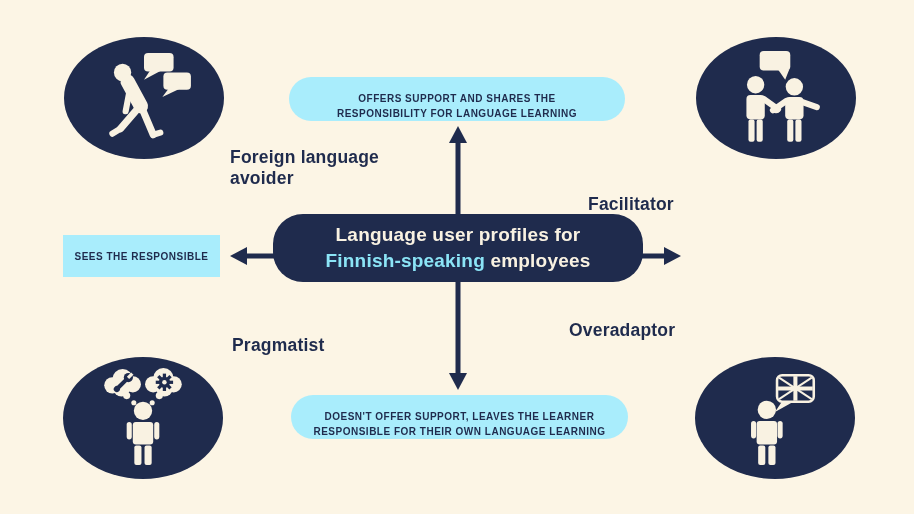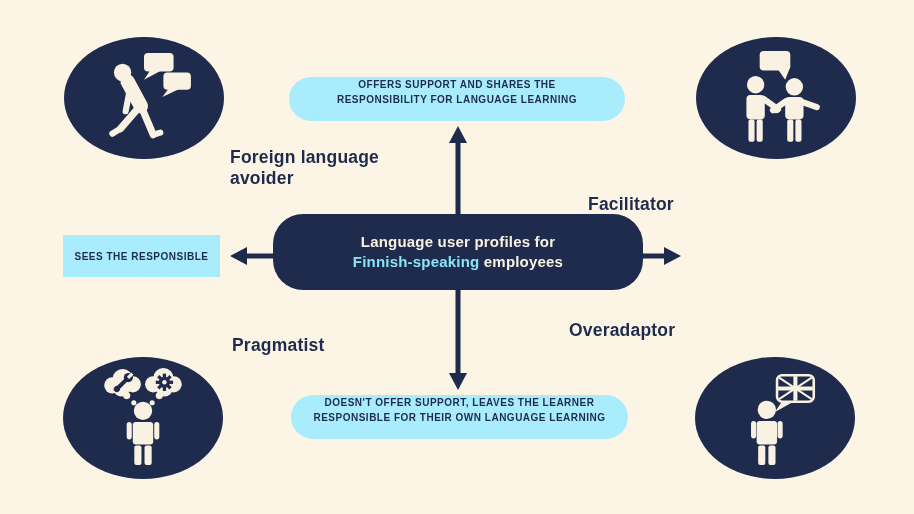--- a/index.html
+++ b/index.html
@@ -38,21 +38,21 @@
     letter-spacing:0.2px;
   }
   .lbl-avoider{left:230px;top:147px;width:180px;}
   .lbl-facilitator{left:588px;top:158px;margin-top:36px;}
   .lbl-pragmatist{left:232px;top:335px;}
   .lbl-overadaptor{left:569px;top:320px;}
   .pill{
     position:absolute;
     background:var(--cyan);
     border-radius:22px;
-    display:flex;align-items:flex-start;justify-content:center;
+    display:flex;align-items:flex-end;justify-content:center;
     text-align:center;
     color:var(--navy);
     font-size:10px;font-weight:700;letter-spacing:0.5px;line-height:1.5;
   }
   .pill-top{left:289px;top:77px;width:336px;height:44px;}
   .pill-top .pill-text{max-width:252px;}
   .pill-bottom{left:291px;top:395px;width:337px;height:44px;}
   .pill-bottom .pill-text{max-width:300px;}
   .side-box{
     position:absolute;
@@ -60,26 +60,26 @@
     display:flex;align-items:center;justify-content:center;
     text-align:center;
     color:var(--navy);
     font-size:10px;font-weight:700;letter-spacing:0.5px;line-height:1.5;
   }
   .box-left{left:63px;top:235px;width:157px;height:42px;}
   .box-right{left:697px;top:235px;width:158px;height:42px;}
   .box-right .box-text{max-width:110px;}
   .center-box{
     position:absolute;
-    left:273px;top:214px;width:370px;height:76px;
+    left:273px;top:214px;width:370px;height:68px;
     background:var(--navy);border-radius:30px;
     display:flex;flex-direction:column;align-items:center;justify-content:center;
     text-align:center;
     color:var(--ivory);
-    font-size:15px;font-weight:700;line-height:1.35;
+    font-size:19px;font-weight:700;line-height:1.35;
     letter-spacing:0.2px;
   }
   .center-box .hl{color:var(--highlight);}
   .arrow-line{stroke:var(--navy);stroke-width:5;}
   .arrow-head{fill:var(--navy);}
   .ic{fill:var(--ivory);}
   .ic-navy{fill:var(--navy);}
   .ic-line{stroke:var(--ivory);fill:none;}
 </style>
 </head>

